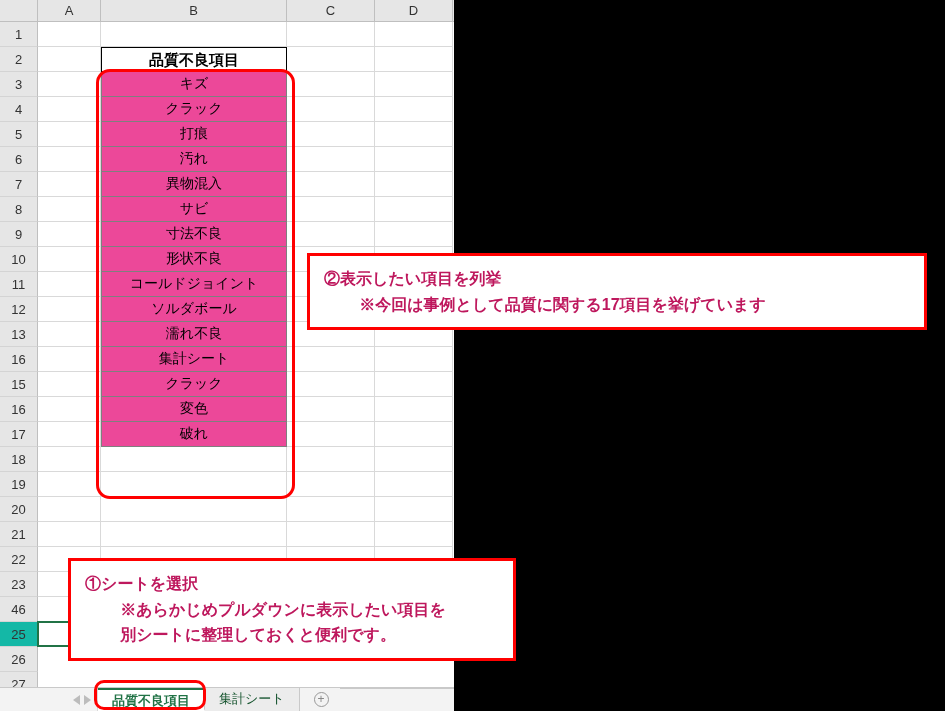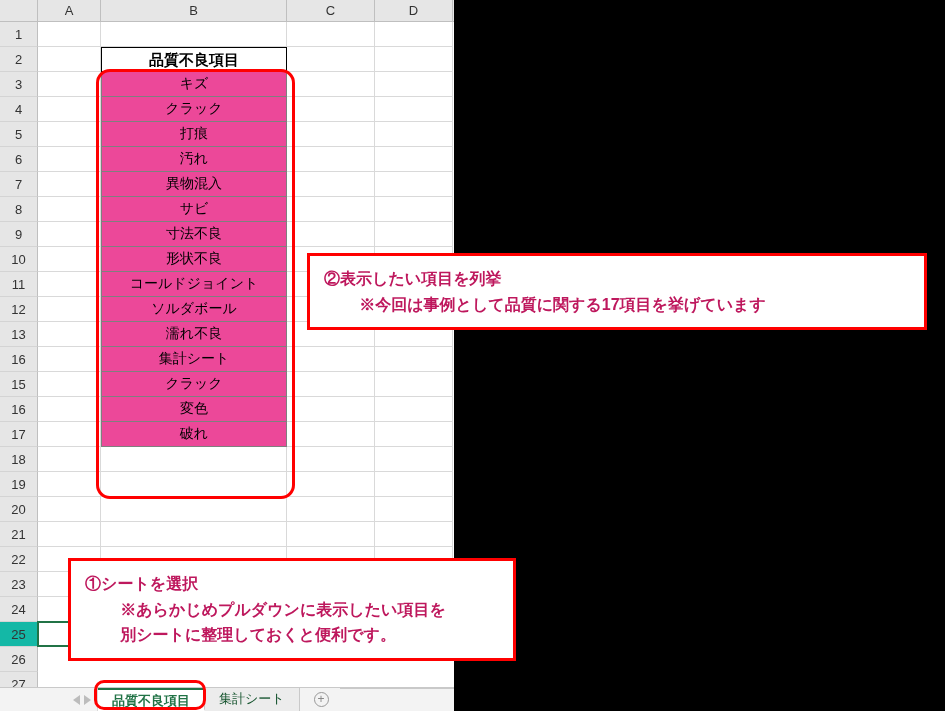--- a/index.html
+++ b/index.html
@@ -230,21 +230,21 @@
       <div class="rh">16</div>
       <div class="rh">15</div>
       <div class="rh">16</div>
       <div class="rh">17</div>
       <div class="rh">18</div>
       <div class="rh">19</div>
       <div class="rh">20</div>
       <div class="rh">21</div>
       <div class="rh">22</div>
       <div class="rh">23</div>
-      <div class="rh">24</div>
+      <div class="rh">46</div>
       <div class="rh sel">25</div>
       <div class="rh">26</div>
       <div class="rh">27</div>
     </div>
 
     <div class="cells">
 
       <div class="row">
           <div class="cell a"></div>
           <div class="cell b"></div>

